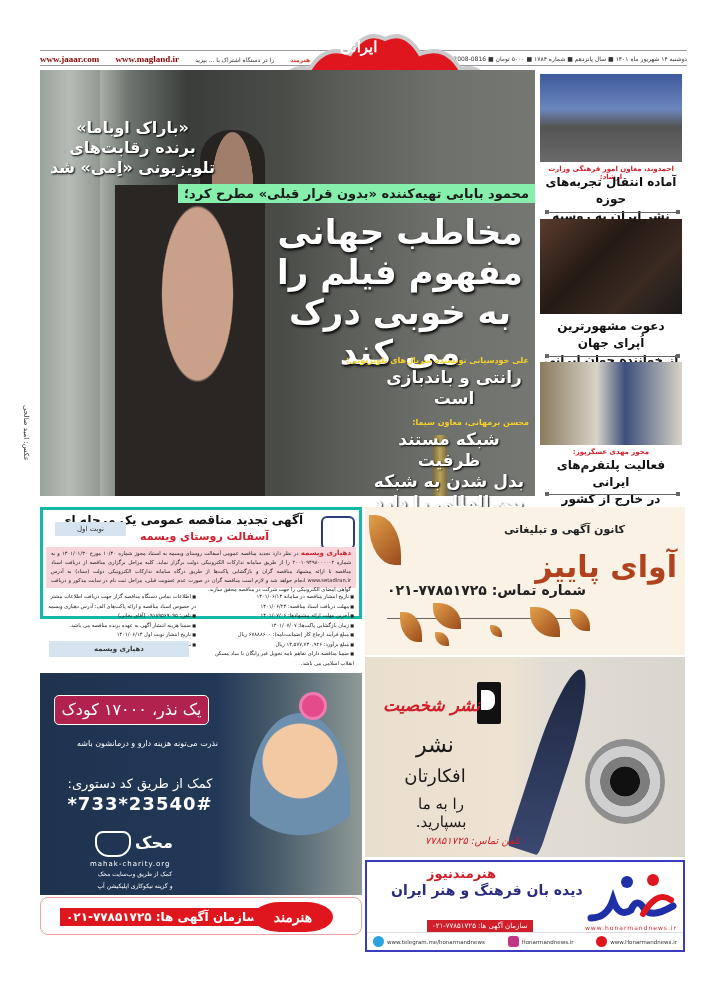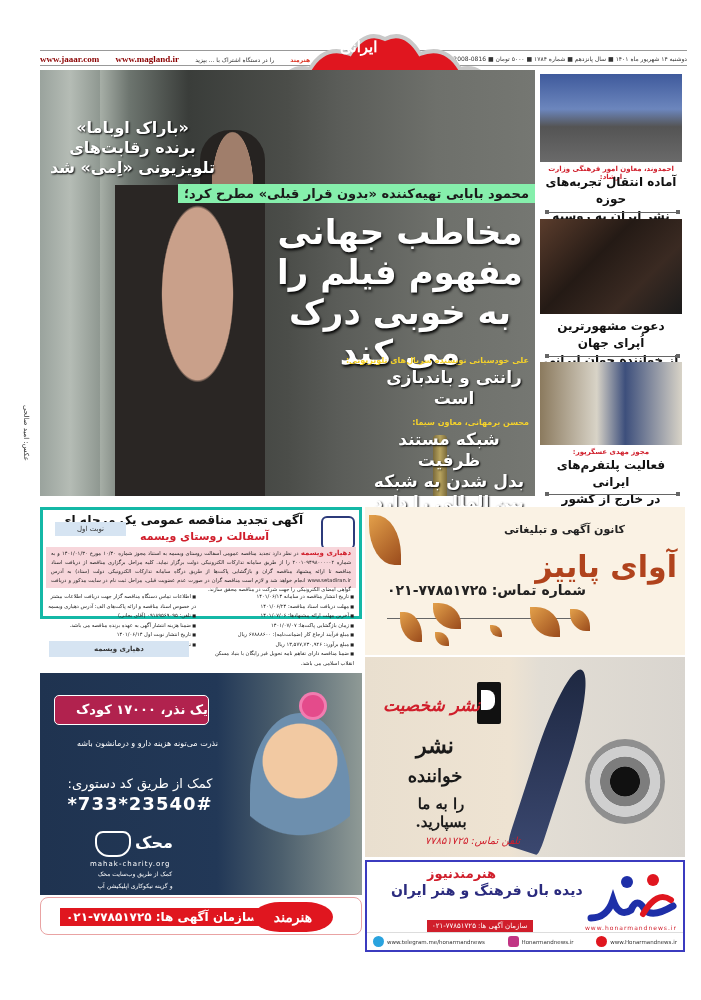--- a/index.html
+++ b/index.html
@@ -47,34 +47,34 @@
 .tender-lists li:before{content:"■ ";font-size:4px}
 .tender-footer{position:absolute;left:6px;top:131px;width:140px;height:16px;background:#d6e4f2;text-align:center;font-size:7px;font-weight:bold;line-height:16px;color:#333}
 
 .autumn{position:absolute;left:365px;top:507px;width:320px;height:148px;background:#faf2e4}
 .autumn-title{position:absolute;right:60px;top:16px;font-size:11px;font-weight:bold;color:#222}
 .autumn-brand{position:absolute;right:8px;top:42px;font-size:30px;font-weight:bold;color:#b0431d}
 .autumn-phone{position:absolute;left:22px;top:75px;font-size:14px;font-weight:bold;color:#222;border-bottom:1px solid #666;padding-bottom:20px;white-space:nowrap}
 .leaf{position:absolute;background:linear-gradient(135deg,#e3a04a,#9a4b1c);border-radius:0 80% 0 80%}
 
 .charity{position:absolute;left:40px;top:673px;width:322px;height:222px;background:linear-gradient(90deg,#1f3350 0%,#223857 55%,#4c5f6d 75%,#8f9a96 100%);overflow:hidden}
-.charity-badge{position:absolute;left:14px;top:22px;width:155px;height:30px;background:#b1224e;border:1px solid #fff;border-radius:5px;color:#fff;text-align:right;font-size:13px;font-weight:bold;line-height:28px}
+.charity-badge{position:absolute;left:14px;top:22px;width:155px;height:30px;background:#b1224e;border:1px solid #fff;border-radius:5px;color:#fff;text-align:center;font-size:16px;font-weight:normal;line-height:28px}
 .charity-sub{position:absolute;left:8px;top:66px;width:170px;text-align:right;color:#fff;font-size:8px}
 .charity-how{position:absolute;left:20px;top:103px;width:160px;text-align:center;color:#fff;font-size:13px}
 .charity-code{position:absolute;left:20px;top:120px;width:160px;text-align:center;color:#fff;font-size:18px;font-weight:bold;letter-spacing:1px;direction:ltr}
 .charity-logo-name{position:absolute;left:95px;top:160px;color:#fff;font-size:16px;font-weight:bold}
 .charity-logo-icon{position:absolute;left:55px;top:158px;width:36px;height:26px;border:2px solid #fff;border-radius:8px 8px 14px 14px}
 .charity-url{position:absolute;left:50px;top:187px;color:#fff;font-size:7px;direction:ltr;letter-spacing:1px}
 .charity-line{position:absolute;left:50px;color:#fff;font-size:6px;width:90px;text-align:center}
 .kid{position:absolute;left:210px;top:40px;width:100px;height:160px;border-radius:50% 50% 20% 20%;background:radial-gradient(circle at 50% 30%,#f2c9a2 0 30%,#6d8fae 31% 60%,transparent 61%)}
 .flower{position:absolute;left:262px;top:22px;width:22px;height:22px;background:#e44b8b;border-radius:50%;box-shadow:0 0 0 3px #f27cb0}
 
 .pub{position:absolute;left:365px;top:657px;width:320px;height:200px;background:linear-gradient(90deg,#e9dfcf 0%,#eee3d2 45%,#e2ddd4 55%,#d9d5cf 100%)}
 .pub-red{position:absolute;left:18px;top:38px;color:#d01e2b;font-size:17px;font-style:italic;font-weight:bold;white-space:nowrap}
-.pub-big{position:absolute;left:30px;width:80px;text-align:center;color:#1a1a1a;font-weight:bold;font-family:"DejaVu Serif",serif}
+.pub-big{position:absolute;left:30px;width:80px;text-align:center;color:#1a1a1a;font-weight:normal;font-family:"DejaVu Serif",serif}
 .pub-phone{position:absolute;left:60px;top:178px;color:#d01e2b;font-size:10px;font-style:italic;white-space:nowrap}
 .pub-logo{position:absolute;left:112px;top:25px;width:24px;height:42px;background:#111;border-radius:2px}
 .pub-logo:after{content:"";position:absolute;left:4px;top:8px;width:14px;height:20px;background:#fff;border-radius:0 8px 8px 0}
 .pen{position:absolute;left:170px;top:8px;width:34px;height:190px;background:linear-gradient(160deg,#1d2740,#3b4870);transform:rotate(18deg);border-radius:60% 60% 10% 10%}
 .ink{position:absolute;left:220px;top:82px;width:80px;height:85px;border-radius:50%;background:radial-gradient(circle,#111 0 25%,#7d7d7d 26% 42%,#cfcfcf 43% 60%,#8f8f8f 61%)}
 
 .hnews{position:absolute;left:365px;top:860px;width:320px;height:92px;border:2px solid #3b3bbf;background:#fff}
 .hnews-title{position:absolute;left:60px;top:4px;color:#d01e2b;font-size:13px;font-weight:bold}
 .hnews-tag{position:absolute;left:24px;top:20px;color:#2a2a7e;font-size:14px;font-weight:bold;white-space:nowrap}
 .hnews-phone{position:absolute;left:60px;top:58px;background:#d01e2b;color:#fff;font-size:7px;padding:2px 5px;white-space:nowrap}
@@ -213,21 +213,21 @@
   <div class="charity-line" style="top:197px">کمک از طریق وب‌سایت محک</div>
   <div class="charity-line" style="top:209px">و گزینه نیکوکاری اپلیکیشن آپ</div>
 </div>
 
 <div class="pub">
   <div class="pen"></div>
   <div class="ink"></div>
   <div class="pub-logo"></div>
   <div class="pub-red">نشر شخصیت</div>
   <div class="pub-big" style="top:75px;font-size:22px">نشر</div>
-  <div class="pub-big" style="top:108px;font-size:18px">خواننده</div>
+  <div class="pub-big" style="top:108px;font-size:18px">افکارتان</div>
   <div class="pub-big" style="top:138px;font-size:15px;left:26px;width:100px">را به ما بسپارید.</div>
   <div class="pub-phone">تلفن تماس: ۷۷۸۵۱۷۲۵</div>
 </div>
 
 <div class="hnews">
   <svg class="hnews-logo" viewBox="0 0 90 54">
     <path d="M4 48 Q20 48 26 30 Q32 48 44 40 Q50 26 58 40 Q66 48 86 36" fill="none" stroke="#1e2fa8" stroke-width="7" stroke-linecap="round"></path>
     <circle cx="40" cy="12" r="6" fill="#1e2fa8"></circle>
     <circle cx="66" cy="10" r="6" fill="#e0161f"></circle>
     <path d="M56 44 Q70 20 84 30" fill="none" stroke="#e0161f" stroke-width="6" stroke-linecap="round"></path>

